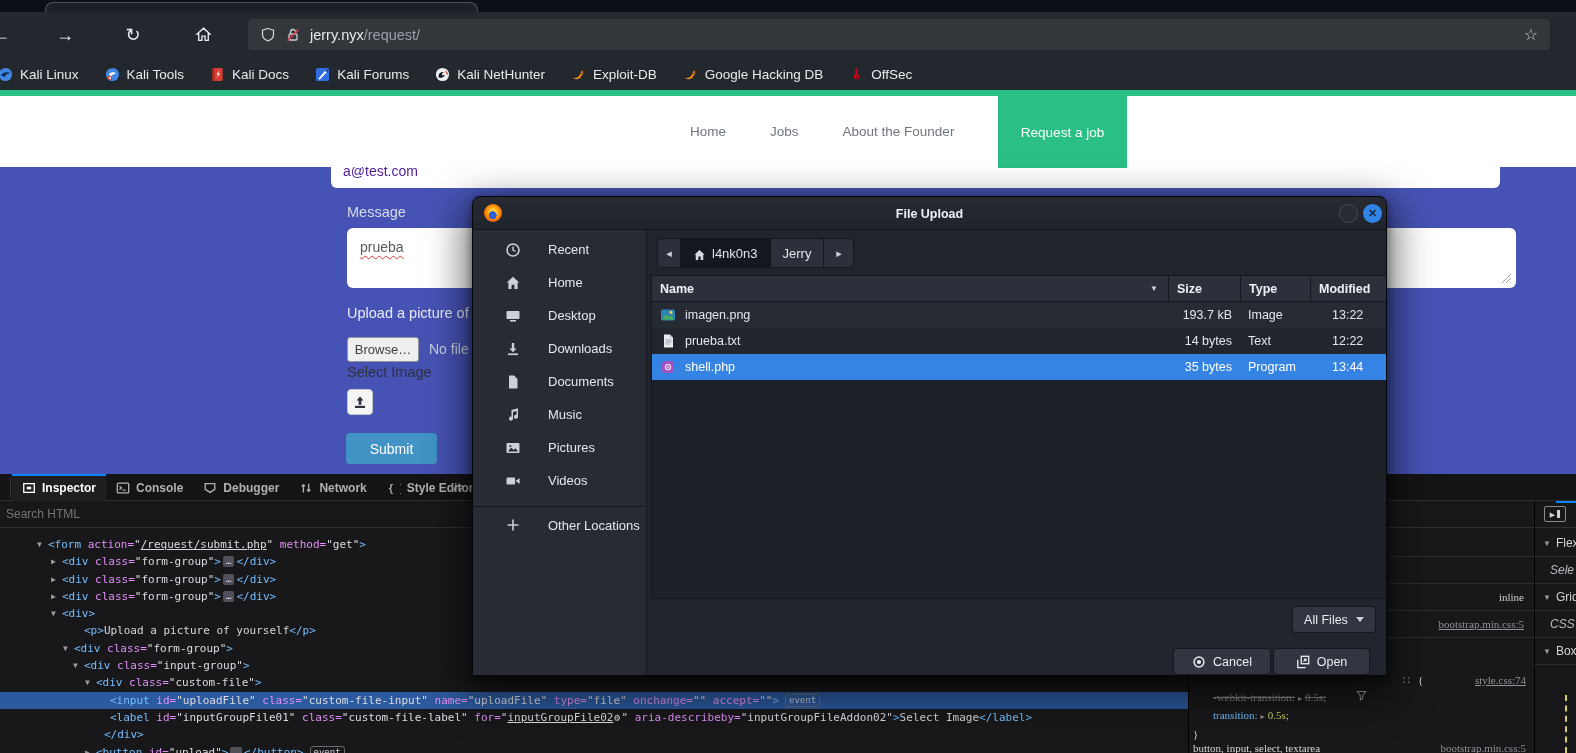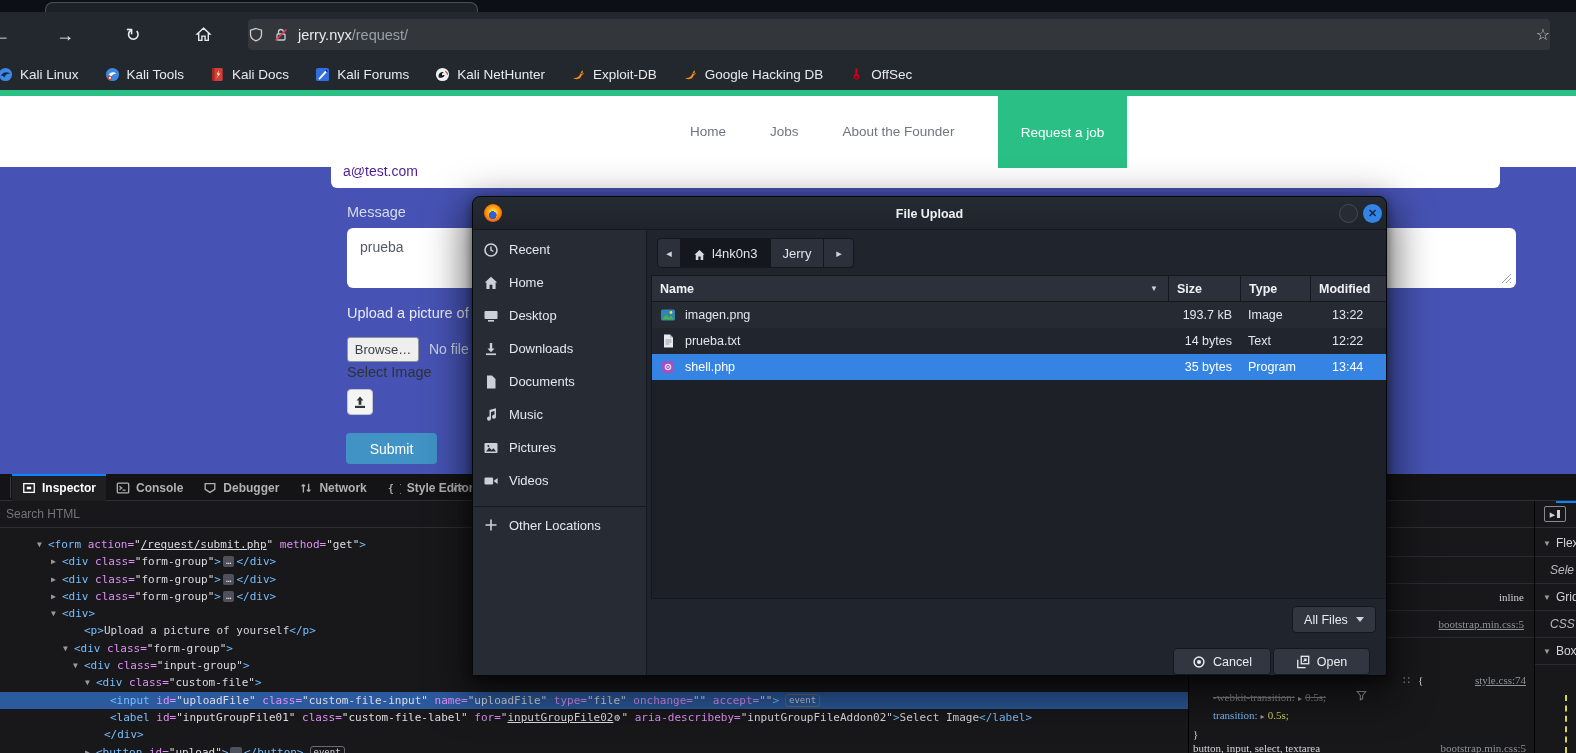--- a/index.html
+++ b/index.html
@@ -8,21 +8,21 @@
         font-family:"Liberation Sans",sans-serif;}
   .abs{position:absolute;}
 
   
   .tabstrip{left:0;top:0;width:1576px;height:12px;background:#0c1016;}
   .tab-ghost{left:45px;top:2px;width:433px;height:12px;background:#1c2128;
              border:1px solid #4a505a;border-bottom:none;border-radius:8px 8px 0 0;}
   .navbar{left:0;top:12px;width:1576px;height:46px;background:#23272e;}
   .navbtn{top:12px;height:46px;line-height:46px;color:#e8eaed;font-size:18px;text-align:center;width:30px;}
   .urlbar{left:248px;top:19px;width:1302px;height:31px;background:#33373c;border-radius:4px;
-          display:flex;align-items:center;padding:0 0;gap:9px;}
+          display:flex;align-items:center;padding:0 12px;gap:9px;}
   .url-host{color:#e8eaed;font-size:14.5px;}
   .url-path{color:#9aa0a8;font-size:14.5px;}
   .url-star{margin-left:auto;color:#c9ccd1;font-size:16px;}
   .bmbar{left:0;top:58px;width:1576px;height:32px;background:#23272e;display:flex;
          align-items:center;padding-left:6px;gap:26px;}
   .bm{display:flex;align-items:center;gap:7px;color:#e9eaec;font-size:13.5px;white-space:nowrap;}
   .bm:first-child{margin-left:-8px;}
   .bm .ic{width:15px;height:15px;display:inline-flex;}
   .greenbar{left:0;top:90px;width:1576px;height:6px;background:#2abf85;}
 
@@ -33,21 +33,21 @@
          font-weight:500;letter-spacing:.2px;z-index:2;}
   .navlinks{left:690px;top:96px;height:71px;display:flex;gap:44px;align-items:center;z-index:2;}
   .navlink{color:#70767f;font-size:13.5px;}
   .cta{left:998px;top:96px;width:129px;height:72px;background:#2abf85;color:#fff;font-size:13.5px;
        display:flex;align-items:center;justify-content:center;z-index:2;}
   .email-input{left:331px;top:146px;width:1169px;height:42px;background:#fff;border-radius:6px;
        z-index:1;color:#4c1d95;font-size:14px;padding:17px 0 0 12px;}
   .msg-label{left:347px;top:204px;color:#d7dbe9;font-size:14.5px;z-index:1;}
   .msg-box{left:347px;top:228px;width:1169px;height:60px;background:#fff;border-radius:6px;z-index:1;
        padding:11px 0 0 13px;font-size:14px;color:#565b63;}
-  .wavy{text-decoration-style:wavy;text-decoration-color:#e03131;
+  .wavy{text-decoration:underline;text-decoration-style:wavy;text-decoration-color:#e03131;
         text-decoration-thickness:1px;text-underline-offset:3px;}
   .grip{right:4px;bottom:4px;width:13px;height:13px;}
   .upl-prompt{left:347px;top:305px;color:#e8ebf6;font-size:14.5px;z-index:1;}
   .browse-btn{left:347px;top:337px;width:72px;height:25px;background:#efefef;border:1px solid #8f969e;
        border-radius:3px;color:#3a3f45;font-size:13px;display:flex;align-items:center;justify-content:center;z-index:1;}
   .nofile{left:429px;top:341px;color:#ccd2e2;font-size:14px;z-index:1;}
   .sel-image{left:347px;top:364px;color:#2e3238;font-size:14.5px;z-index:1;}
   .upl-btn{left:347px;top:389px;width:26px;height:26px;background:#f4f4f5;border:1px solid #c2c6cc;
        border-radius:4px;display:flex;align-items:center;justify-content:center;z-index:1;}
   .submit-btn{left:346px;top:433px;width:91px;height:31px;background:#4193c6;border-radius:4px;color:#fff;
@@ -130,21 +130,21 @@
                  radial-gradient(circle at 50% 45%, #ffd33d 0 18%, #ff8a00 52%, #e8472b 82%);}
   .d-title{left:0;top:0;width:100%;height:33px;display:flex;align-items:center;justify-content:center;
       color:#eef0f3;font-weight:bold;font-size:12.5px;}
   .tb-circle{right:28px;top:7px;width:19px;height:19px;border-radius:50%;background:#272b34;
       border:1px solid #434a55;}
   .tb-close{right:4px;top:7px;width:19px;height:19px;border-radius:50%;background:#3285e6;color:#172a47;
       font-weight:bold;font-size:11px;display:flex;align-items:center;justify-content:center;}
   .d-body{left:0;top:33px;width:913px;height:445px;background:#20242c;border-radius:0 0 3px 3px;}
   .d-sidebar{left:0;top:0;width:174px;height:445px;background:#272b34;border-right:1px solid #15181e;
       padding-top:3px;}
-  .sb-item{height:33px;display:flex;align-items:center;gap:10px;padding-left:10px;color:#e4e7ed;font-size:13px;}
+  .sb-item{height:33px;display:flex;align-items:center;gap:27px;padding-left:32px;color:#e4e7ed;font-size:13px;}
   .sb-item.sep{margin-top:9px;border-top:1px solid #15181e;padding-top:0;height:37px;}
   .sb-item .ic{width:16px;height:16px;display:inline-flex;color:#ccd1d9;}
   .d-main{left:174px;top:0;width:739px;height:445px;}
   .d-pathbar{left:10px;top:8px;height:30px;display:flex;}
   .pb-btn{height:30px;background:#2b303a;border:1px solid #14171d;color:#cfd4db;display:flex;
       align-items:center;justify-content:center;font-size:11px;}
   .pb-btn.first{border-radius:4px 0 0 4px;width:24px;}
   .pb-btn.last{border-radius:0 4px 4px 0;width:30px;border-left:none;}
   .crumb{height:30px;border:1px solid #14171d;border-left:none;display:flex;align-items:center;gap:6px;
       padding:0 12px;color:#dfe3ea;font-size:13px;background:#2b303a;}

